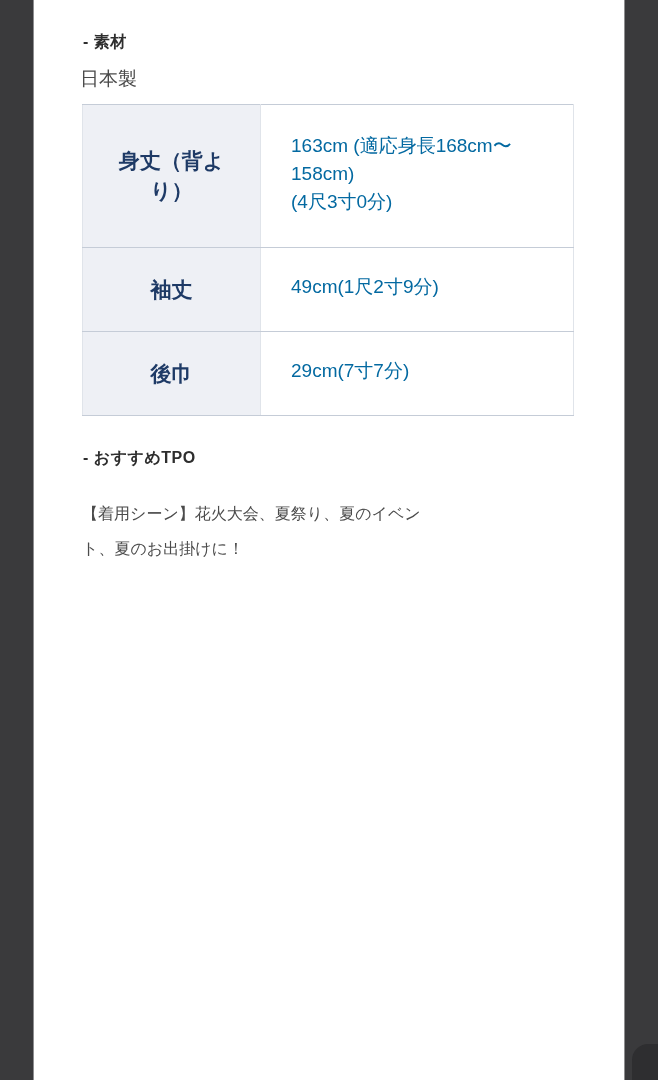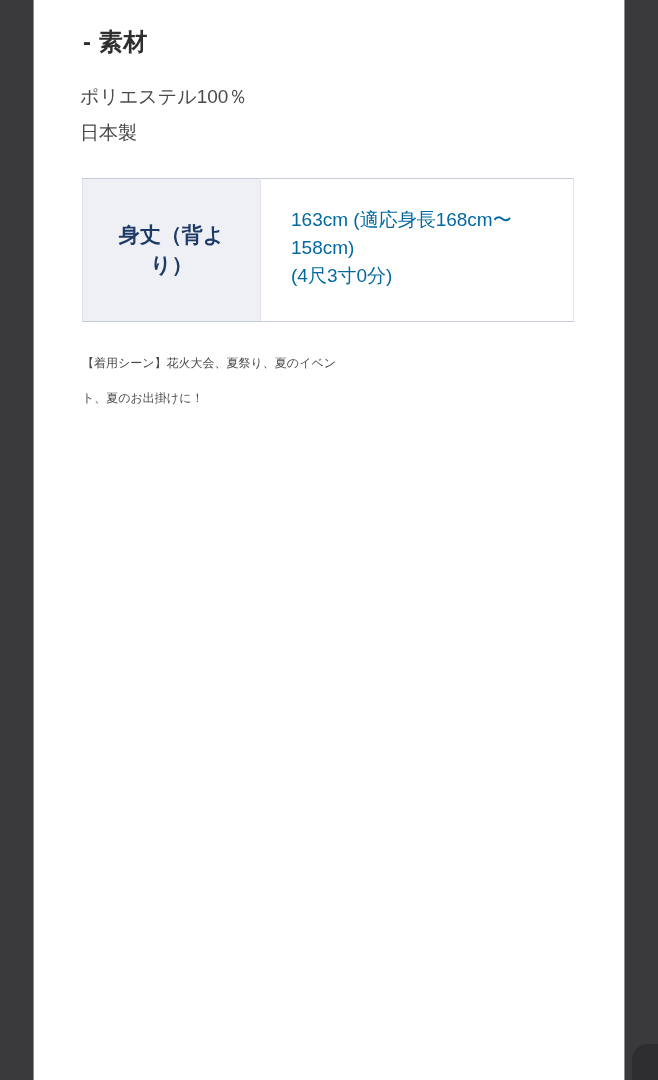--- a/index.html
+++ b/index.html
@@ -24,39 +24,39 @@
     overflow: hidden;
   }
   .fab-partial {
     position: absolute;
     right: 0; bottom: 0;
     width: 26px; height: 36px;
     background: #2e2e30;
     border-top-left-radius: 16px;
   }
   h2.sec-heading {
-    font-size: 24px;
+    font-size: 16px;
     line-height: 28px;
     font-weight: 700;
     color: #2e2e2e;
     letter-spacing: 0.5px;
     margin-top: 28px;
   }
   .h-material { margin-top: 52px; margin-left: 3px; }
   .h-size     { margin-top: 64px; margin-left: 3px; }
   .h-tpo      { margin-top: 55px; margin-left: 3px; }
   p.body-line {
     font-size: 19px;
     line-height: 26px;
     color: #4b4b4b;
   }
   .mat-1 { margin-top: 28px; }
   .mat-2 { margin-top: 10px; }
   table.size-table {
-    margin-top: 32px;
+    margin-top: 12px;
     margin-left: 2px;
     border-collapse: collapse;
     width: 491px;
     table-layout: fixed;
   }
   .size-table col.c-label { width: 178px; }
   .size-table col.c-value { width: 313px; }
   .size-table th, .size-table td {
     border-top: 1px solid #c5ccd7;
     border-bottom: 1px solid #c5ccd7;
@@ -81,56 +81,64 @@
     line-height: 28px;
     text-align: left;
     white-space: pre-line;
     padding: 10px 12px 15px 30px;
   }
   .row-tall th, .row-tall td { height: 143px; }
   .row-std th,  .row-std td  { height: 84px; }
   p.tpo-text {
     margin-top: 24px;
     margin-left: 2px;
-    font-size: 12px;
+    font-size: 16px;
     line-height: 35px;
     color: #4b4b4b;
     white-space: pre-line;
   }
 </style>
 </head>
 <body>
 
 <div class="stage">
 
   <div class="panel">
 
     <h2 class="sec-heading h-material">- 素材</h2>
 
-    <p class="body-line mat-1">ポリエステル100％</p>
 
     <p class="body-line mat-2">日本製</p>
 
 
     <table class="size-table">
       <colgroup>
           <col class="c-label">
           <col class="c-value">
         </colgroup>
       <tbody>
         <tr class="row-tall">
           <th>身丈（背よ
 り）</th>
           <td>163cm (適応身長168cm〜
 158cm)
 (4尺3寸0分)</td>
         </tr>
+        <tr class="row-std">
+          <th>袖丈</th>
+          <td>49cm(1尺2寸9分)</td>
+        </tr>
+        <tr class="row-std">
+          <th>後巾</th>
+          <td>29cm(7寸7分)</td>
+        </tr>
       </tbody>
     </table>
 
+    <h2 class="sec-heading h-tpo">- おすすめTPO</h2>
 
     <p class="tpo-text">【着用シーン】花火大会、夏祭り、夏のイベン
 ト、夏のお出掛けに！</p>
 
   </div>
 
   <div class="fab-partial"></div>
 
 </div>
 

